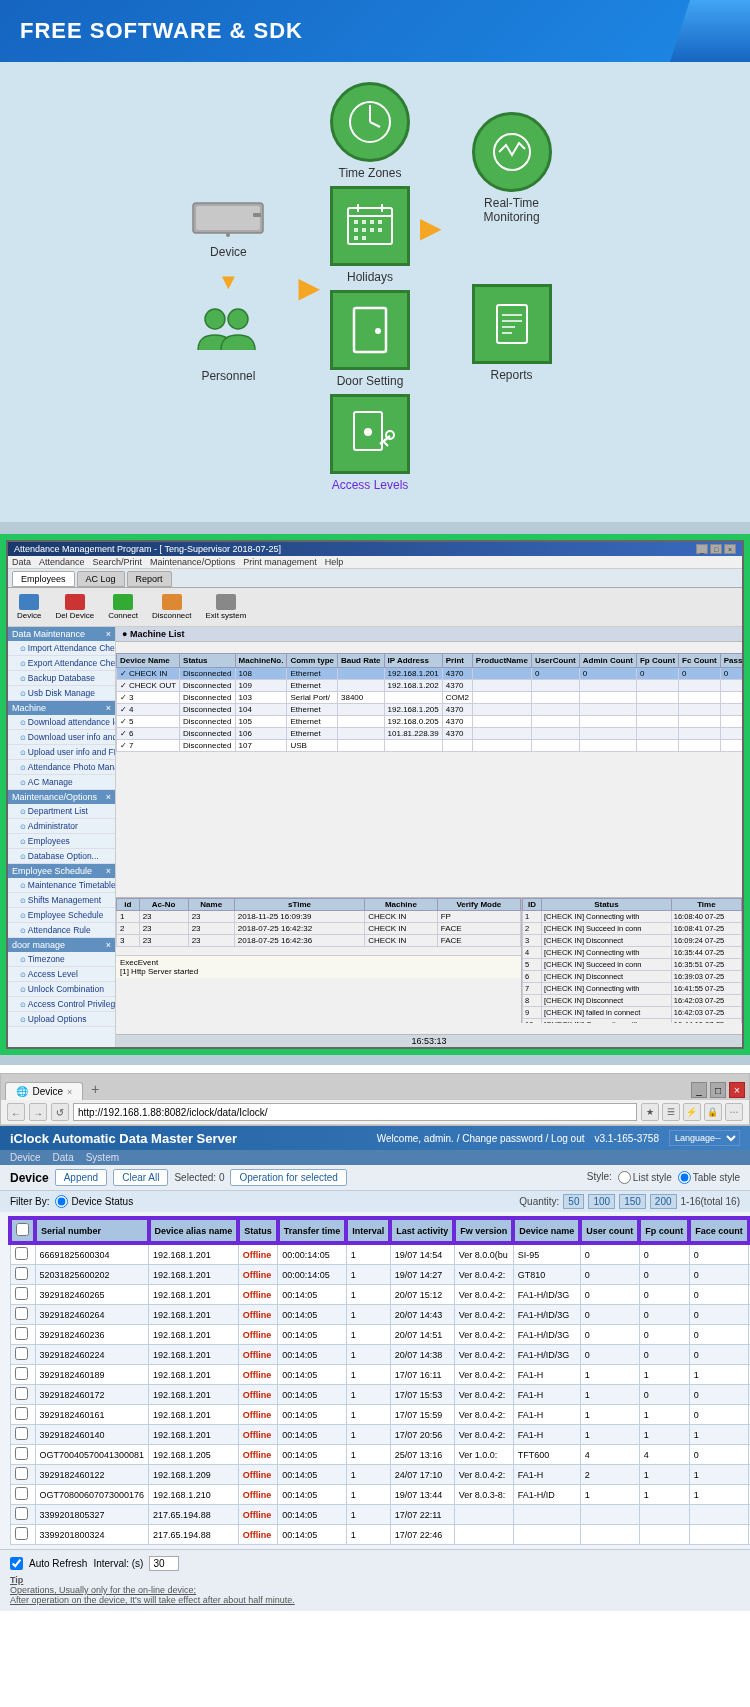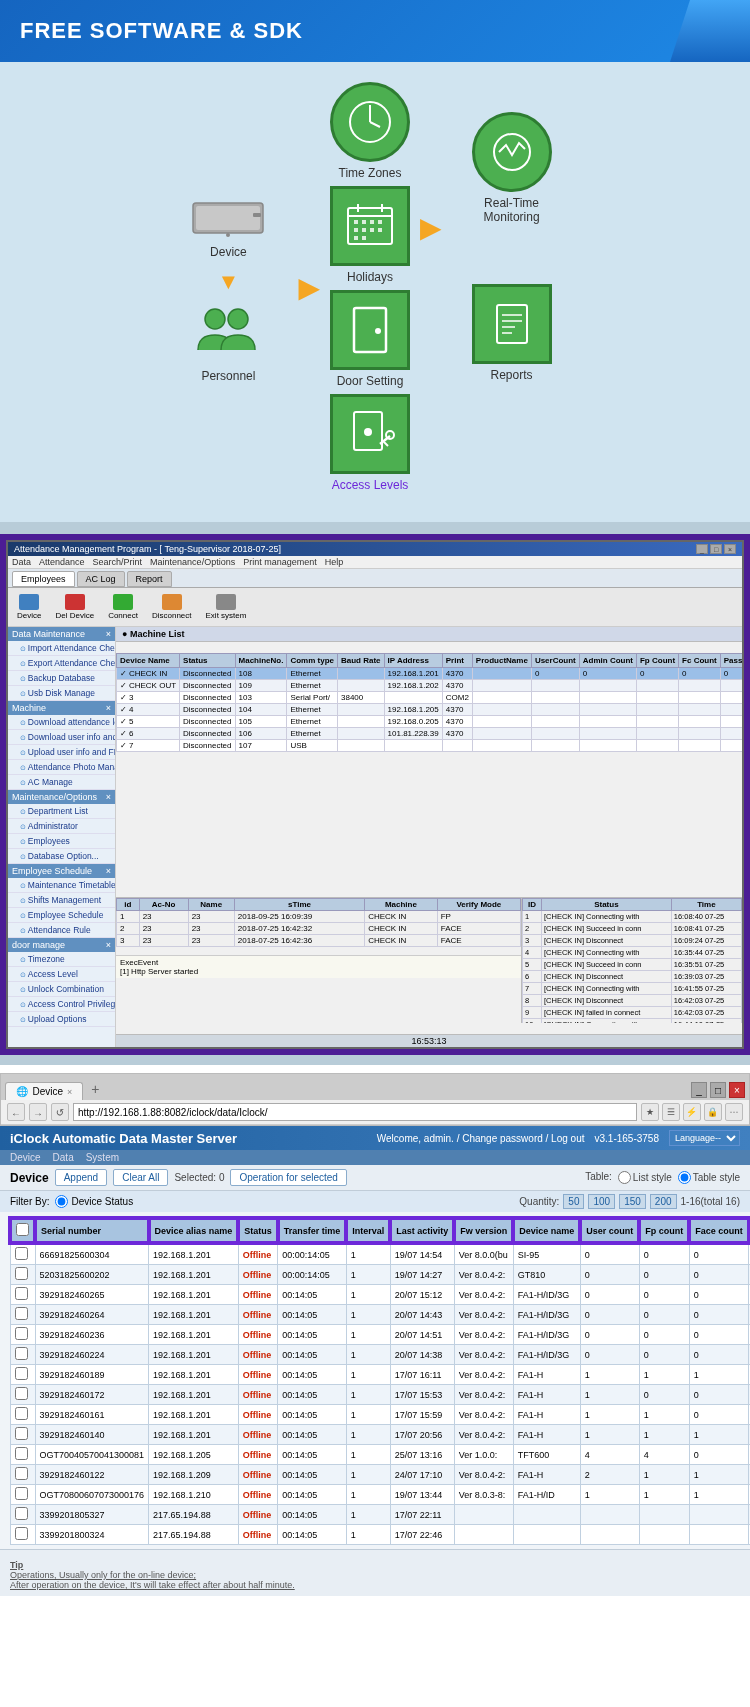--- a/index.html
+++ b/index.html
@@ -650,21 +650,21 @@
           </svg>
         </div>
         <span style="font-size:12px; color:#333; margin-top:4px;">Reports</span>
       </div>
     </div>
   </div>
 </div>
 
 <div style="height:12px; background:#b8ccd8;"></div>
 
-<div style="background:#4c1d95; padding:6px;">
+<div style="background:#22c55e; padding:6px;">
   <div class="attendance-window">
 
     <div class="window-titlebar">
       <span style="font-size:9px;">Attendance Management Program - [ Teng-Supervisor 2018-07-25]</span>
       <div class="window-controls">
         <div class="win-btn">_</div>
         <div class="win-btn">□</div>
         <div class="win-btn">×</div>
       </div>
     </div>
@@ -903,21 +903,21 @@
                     <th>sTime</th>
                     <th>Machine</th>
                     <th>Verify Mode</th>
                 </tr>
               </thead>
               <tbody>
                 <tr>
                   <td>1</td>
                     <td>23</td>
                     <td>23</td>
-                    <td>2018-09-25 16:09:39</td>
+                    <td>2018-11-25 16:09:39</td>
                     <td>CHECK IN</td>
                     <td>FP</td>
                 </tr>
                 <tr>
                   <td>2</td>
                     <td>23</td>
                     <td>23</td>
                     <td>2018-07-25 16:42:32</td>
                     <td>CHECK IN</td>
                     <td>FACE</td>
@@ -1072,21 +1072,21 @@
 
     <div class="iclock-toolbar">
       <div class="iclock-toolbar-left">
         <span style="font-weight:bold; font-size:12px;">Device</span>
         <button class="iclock-btn">Append</button>
         <button class="iclock-btn">Clear All</button>
         <span style="font-size:10px; color:#444;">Selected: 0</span>
         <button class="iclock-btn">Operation for selected</button>
       </div>
       <div class="style-options">
-        <span>Table:</span>
+        <span>Style:</span>
         <label class="radio-option">
           <input type="radio" name="style" style=""> List style
         </label>
         <label class="radio-option">
           <input type="radio" name="style" checked="" style=""> Table style
         </label>
       </div>
     </div>
 
     <div class="filter-row">
@@ -1364,19 +1364,25 @@
     <td></td>
     <td></td>
     <td></td>
 
   </tr>
           </tbody>
       </table>
     </div>
 
     <div class="iclock-footer">
+      <div class="auto-refresh-row">
+        <input type="checkbox" checked="" style="">
+        <span>Auto Refresh</span>
+        <span>Interval: (s)</span>
+        <input type="text" value="30" style="width: 30px; font-size: 10px; border: 1px solid rgb(170, 170, 170); padding: 1px 3px;">
+      </div>
       <div class="tip-section">
         <span class="tip-label">Tip</span><br>
         <span>Operations, Usually only for the on-line device;<br>After operation on the device, It's will take effect after about half minute.</span>
       </div>
     </div>
   </div>
 </div>
 
 </body></html>

